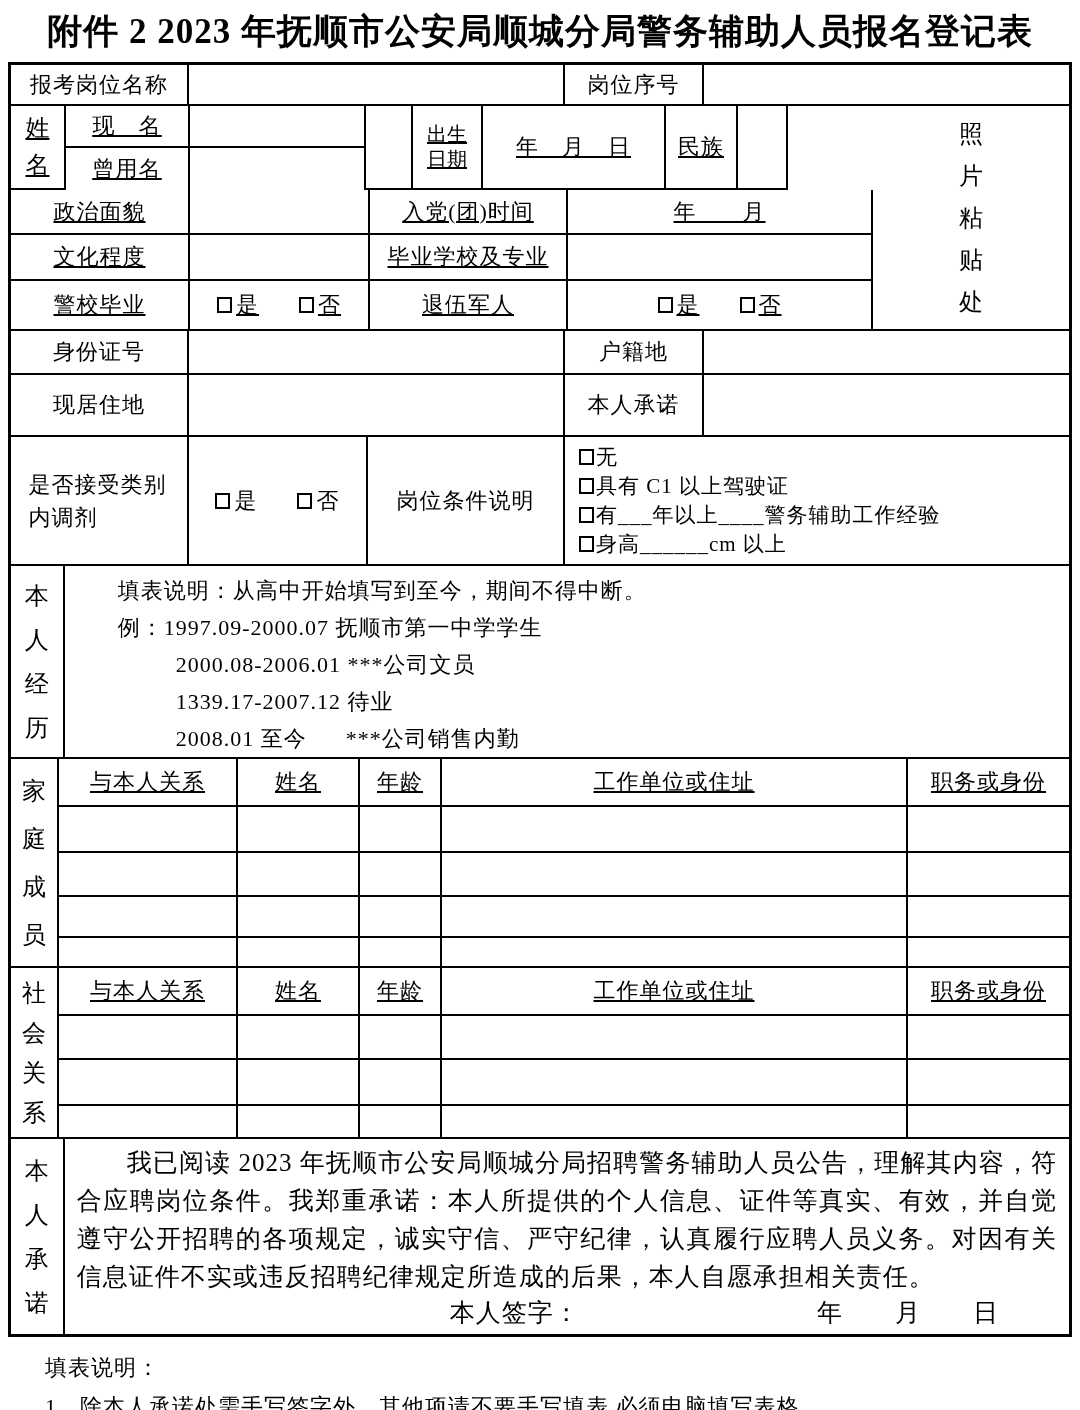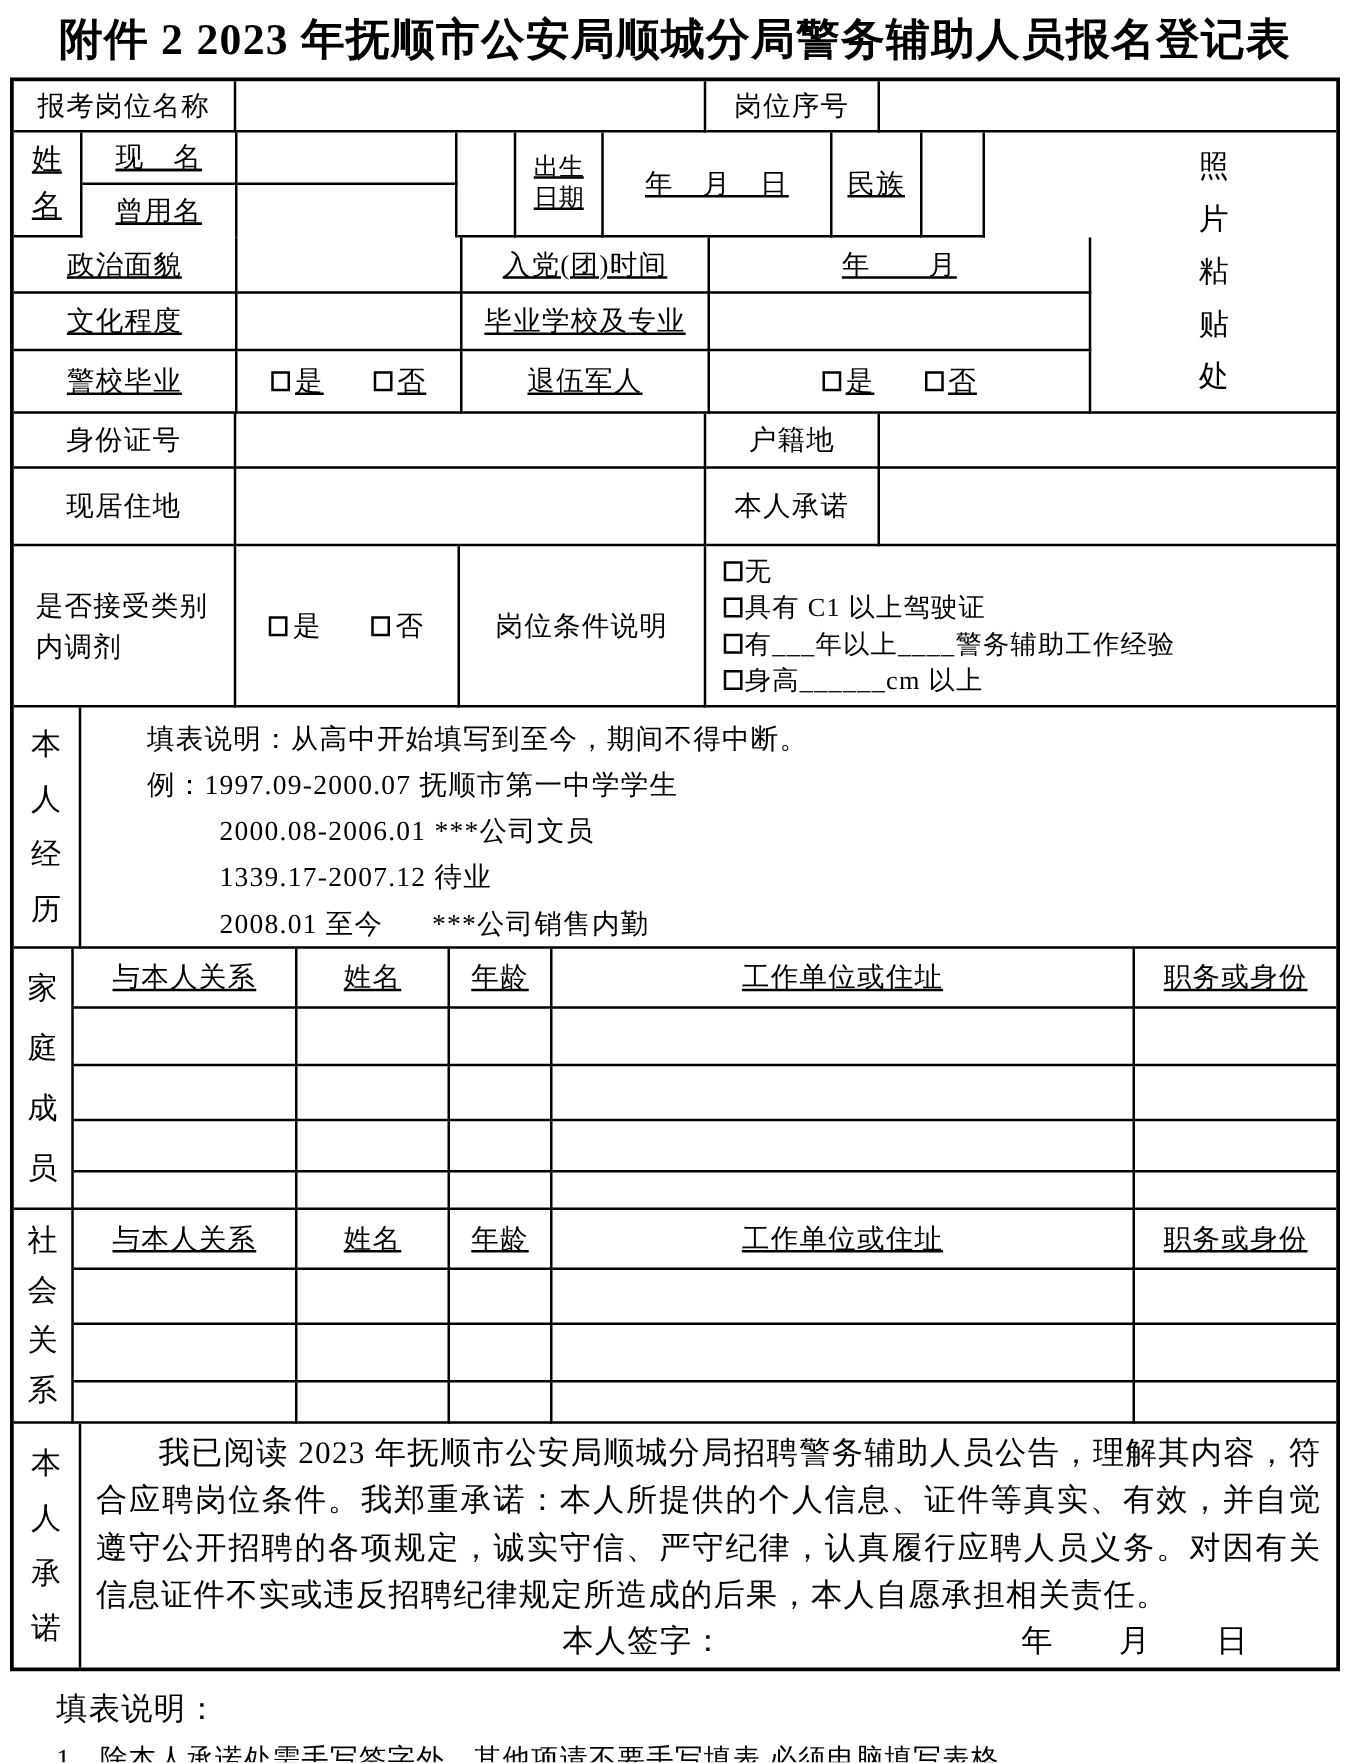--- a/index.html
+++ b/index.html
@@ -50,21 +50,21 @@
   .commit-cell { flex-direction:column; align-items:stretch; justify-content:flex-start; }
   .commit-text {
     font-size:25px; line-height:38px; text-align:justify; text-indent:2em;
     padding:5px 12px 0 12px; letter-spacing:1px;
   }
   .sign-row {
     display:flex; justify-content:space-between; margin-top:auto;
     padding:0 70px 10px 385px; font-size:25px; white-space:pre;
   }
   .notes { padding:12px 0 0 45px; }
-  .notes-title { font-size:25px; line-height:38px; letter-spacing:1px; }
+  .notes-title { font-size:22px; line-height:38px; letter-spacing:1px; }
   .notes-item { font-size:22px; line-height:40px; letter-spacing:1px; white-space:pre-wrap; }
 </style>
 </head>
 <body>
 
 <div class="page">
 
   <div class="title">附件 2 2023 年抚顺市公安局顺城分局警务辅助人员报名登记表</div>
 
   <div class="tbl">

